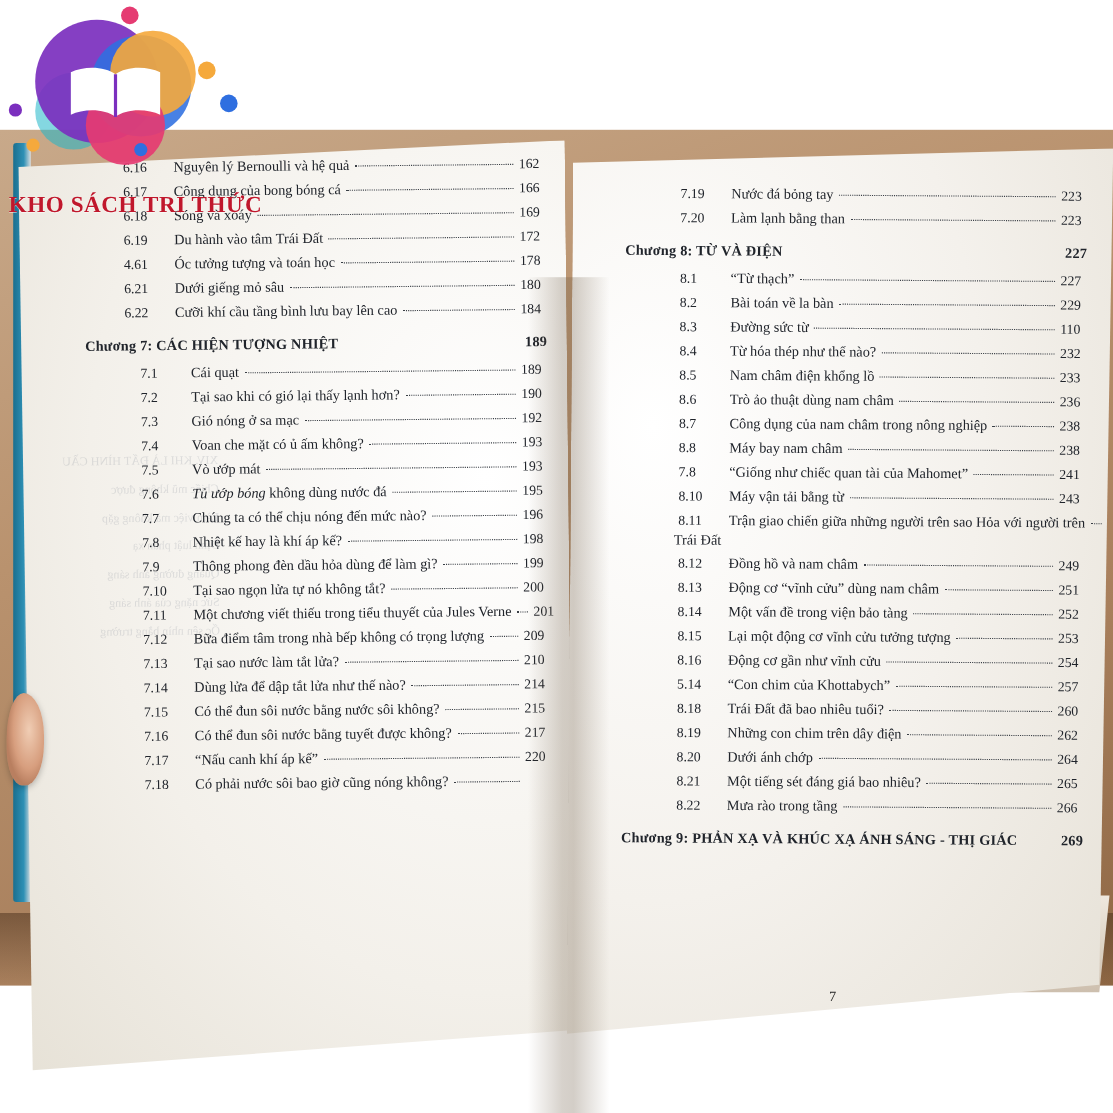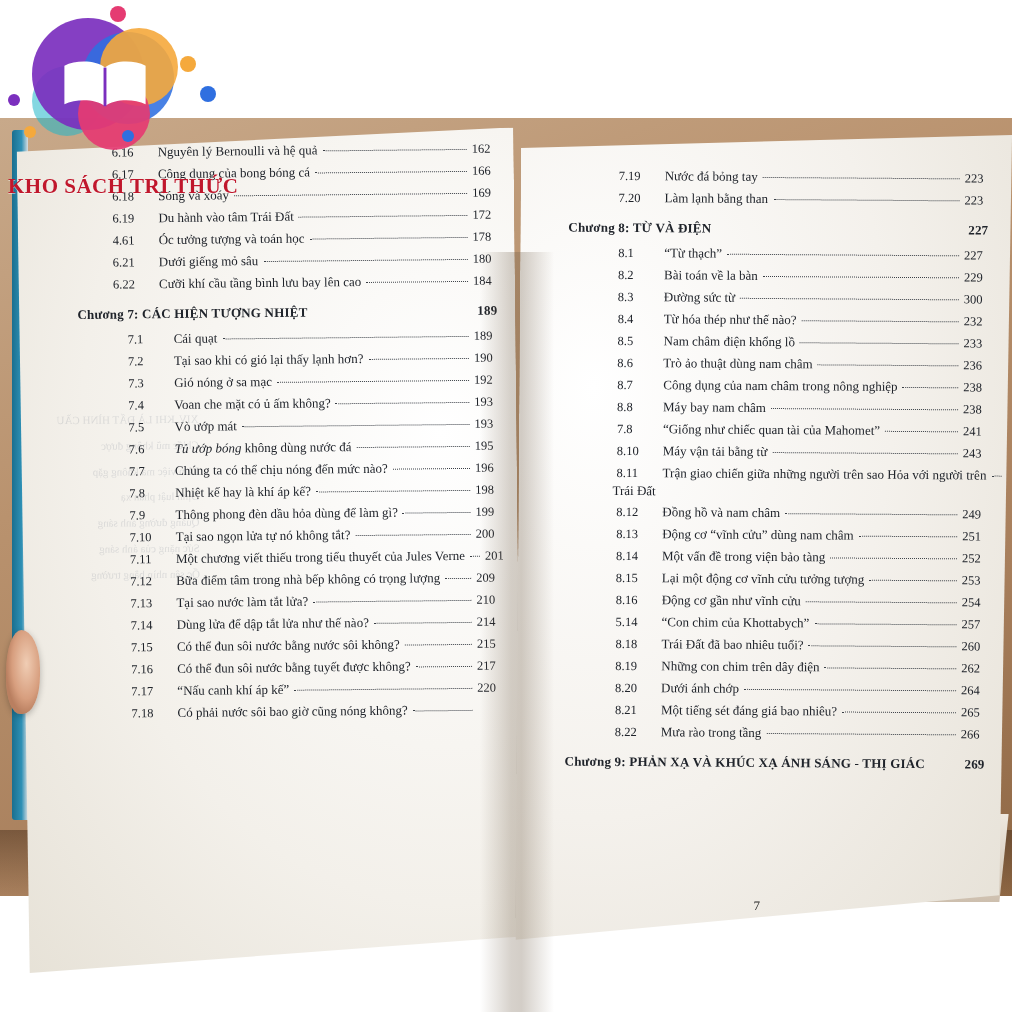--- a/index.html
+++ b/index.html
@@ -472,21 +472,21 @@
           <div class="row">
             <span class="num indent">8.2</span>
             <span class="title">Bài toán về la bàn</span>
             <span class="dots"></span>
             <span class="pg">229</span>
           </div>
           <div class="row">
             <span class="num indent">8.3</span>
             <span class="title">Đường sức từ</span>
             <span class="dots"></span>
-            <span class="pg">300</span>
+            <span class="pg">110</span>
           </div>
           <div class="row">
             <span class="num indent">8.4</span>
             <span class="title">Từ hóa thép như thế nào?</span>
             <span class="dots"></span>
             <span class="pg">232</span>
           </div>
           <div class="row">
             <span class="num indent">8.5</span>
             <span class="title">Nam châm điện khổng lồ</span>

